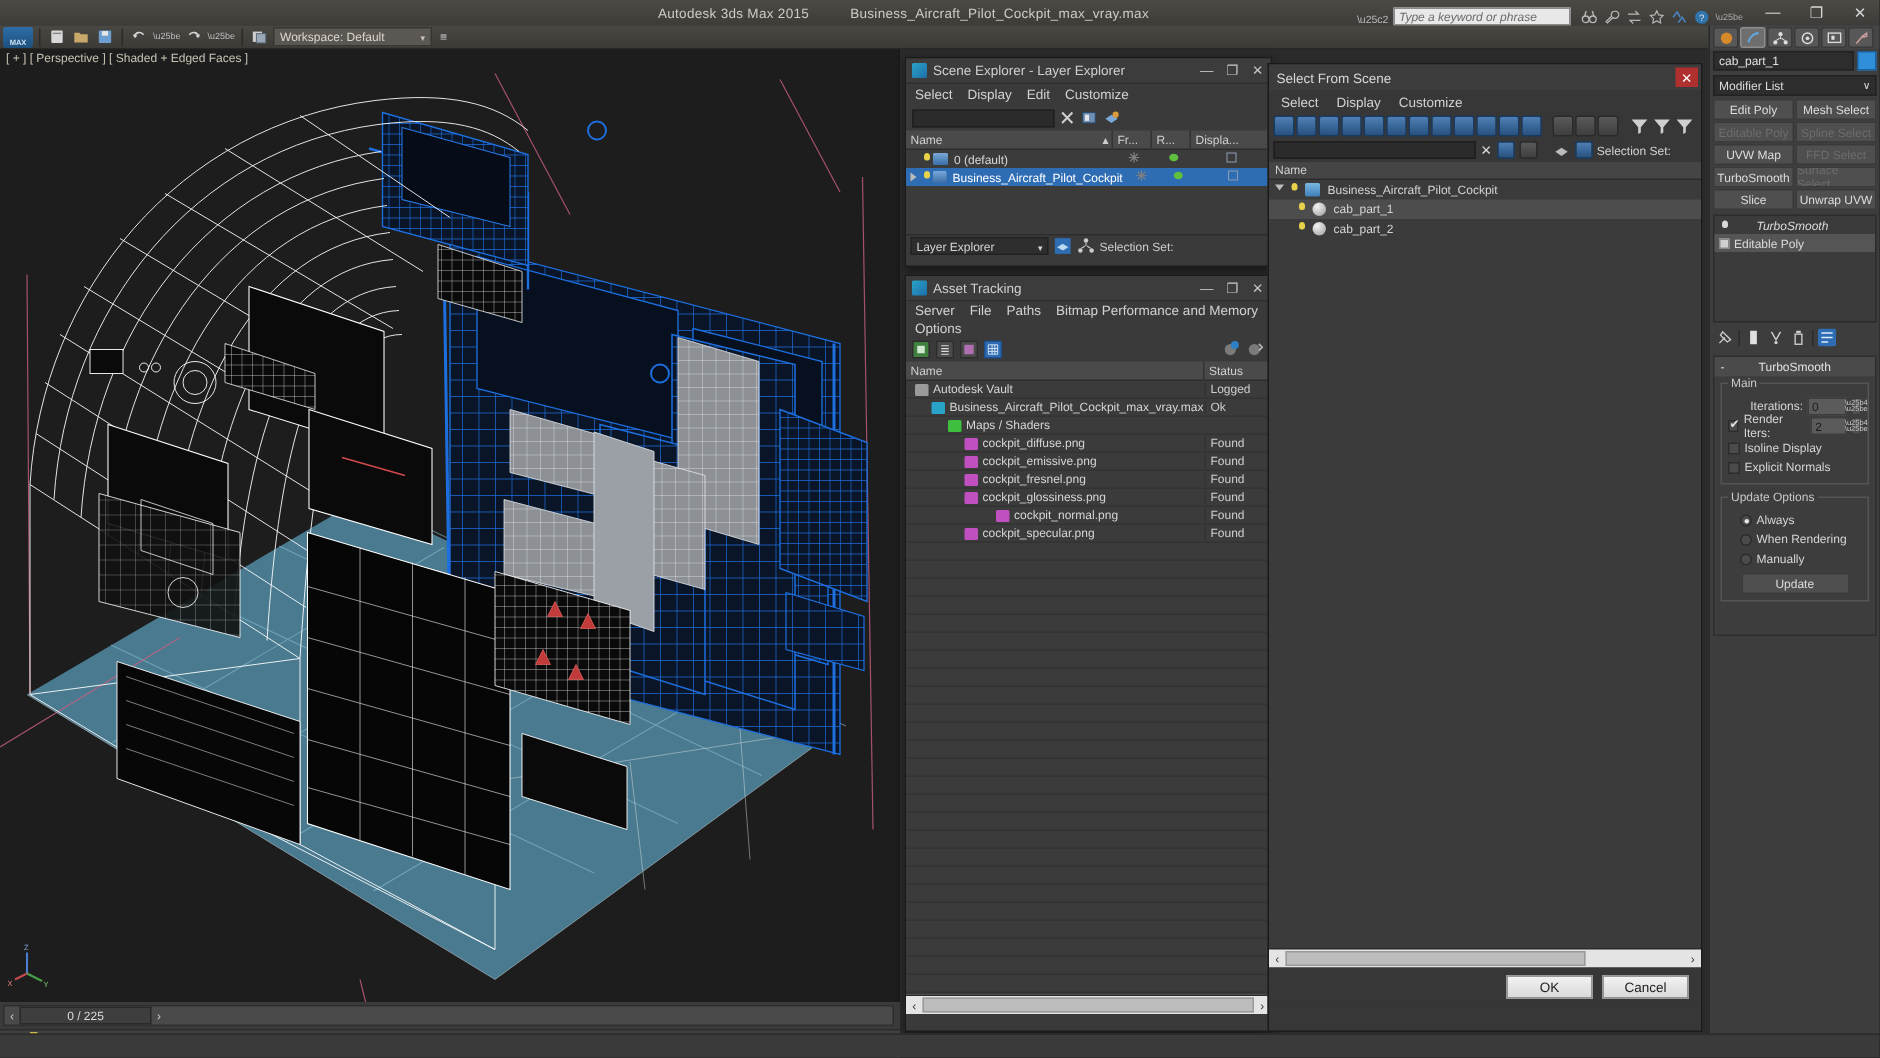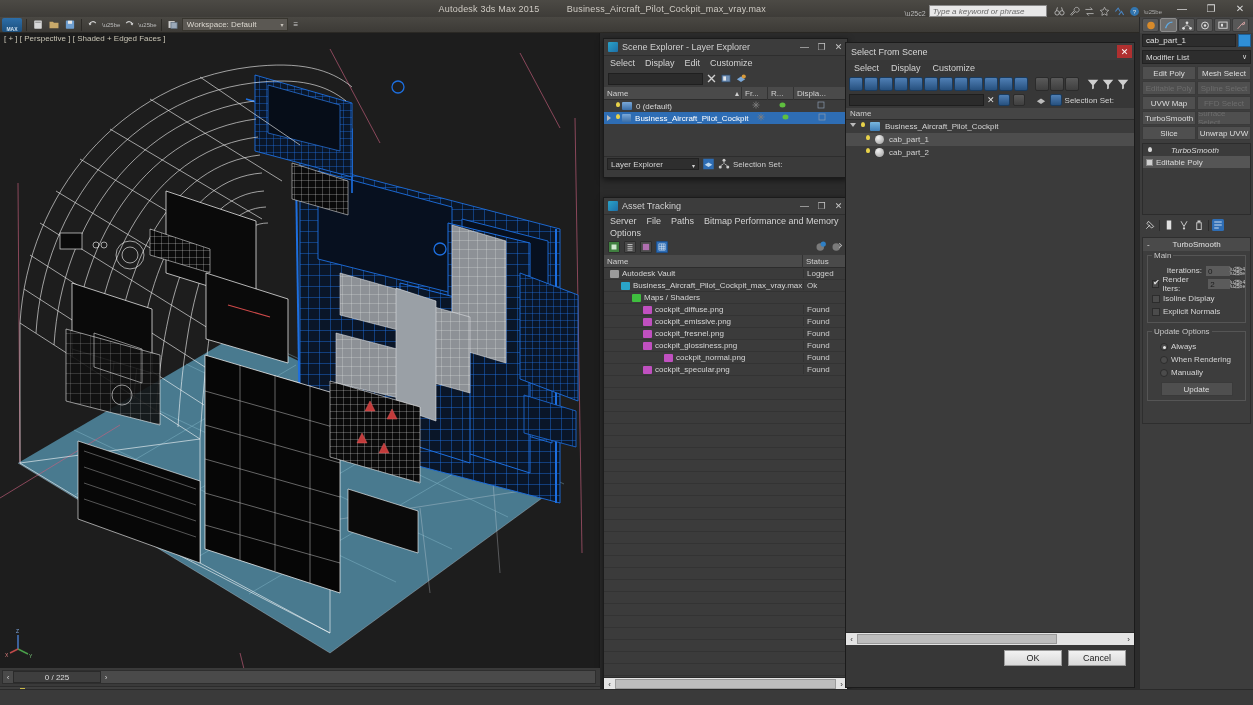--- a/index.html
+++ b/index.html
@@ -502,21 +502,21 @@
       <svg width="12" height="12" viewBox="0 0 16 16">
           <circle cx="8" cy="3" r="2" fill="#ccc"></circle>
           <circle cx="3" cy="12" r="2" fill="#ccc"></circle>
           <circle cx="13" cy="12" r="2" fill="#ccc"></circle>
           <path d="M8 5v3M4 10l3-2M12 10l-3-2" stroke="#ccc" stroke-width="1"></path>
         </svg>
       <span>Selection Set:</span>
     </div>
   </div>
 
-  <div class="win" style="left:603px; top:183px; width:245px; height:505px;margin-top:14px;">
+  <div class="win" style="left:603px; top:183px; width:245px; height:505px;">
     <div class="win-title">
       <div class="win-icon"></div>
       <span class="ttxt">Asset Tracking</span>
       <div class="wctl">—</div>
       <div class="wctl">❐</div>
       <div class="wctl x">✕</div>
     </div>
     <div class="menubar" style="height:12px">
       <span>Server</span>
       <span>File</span>

